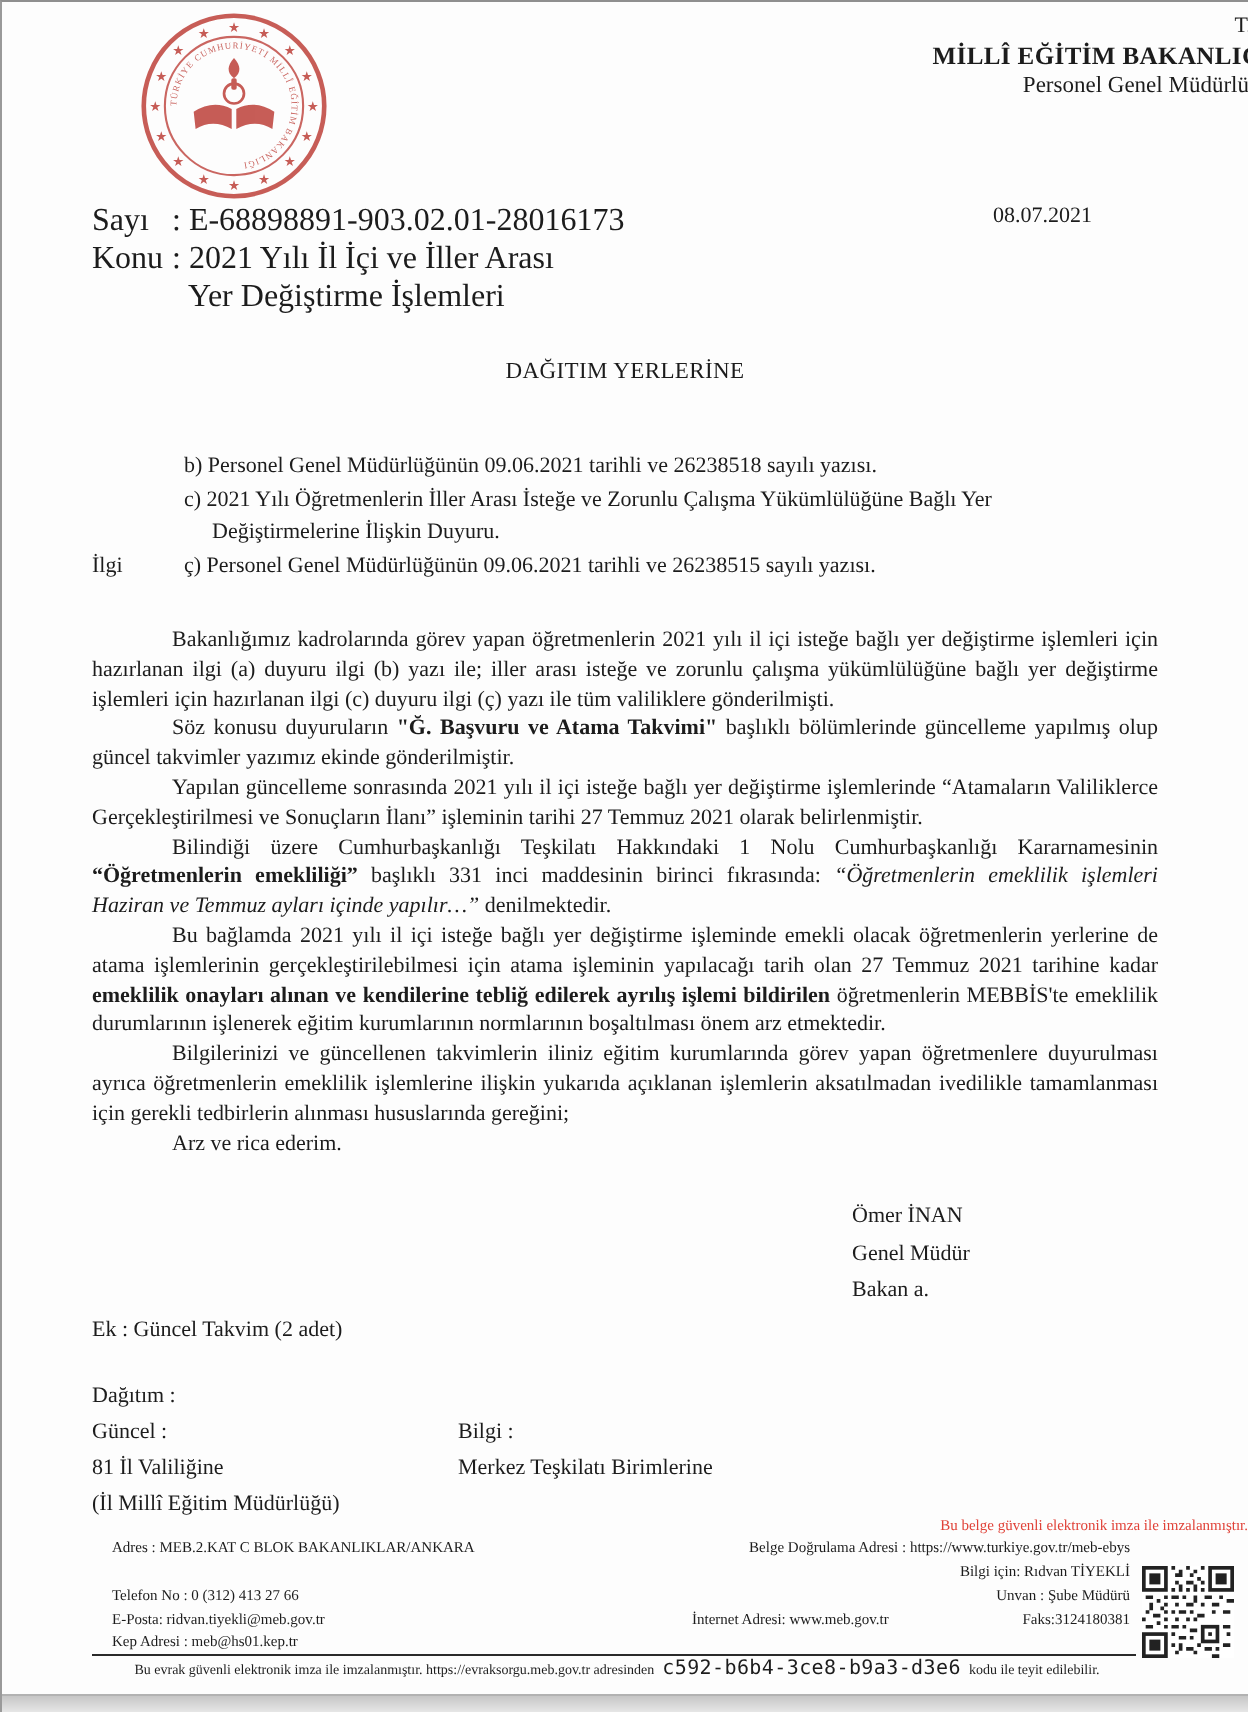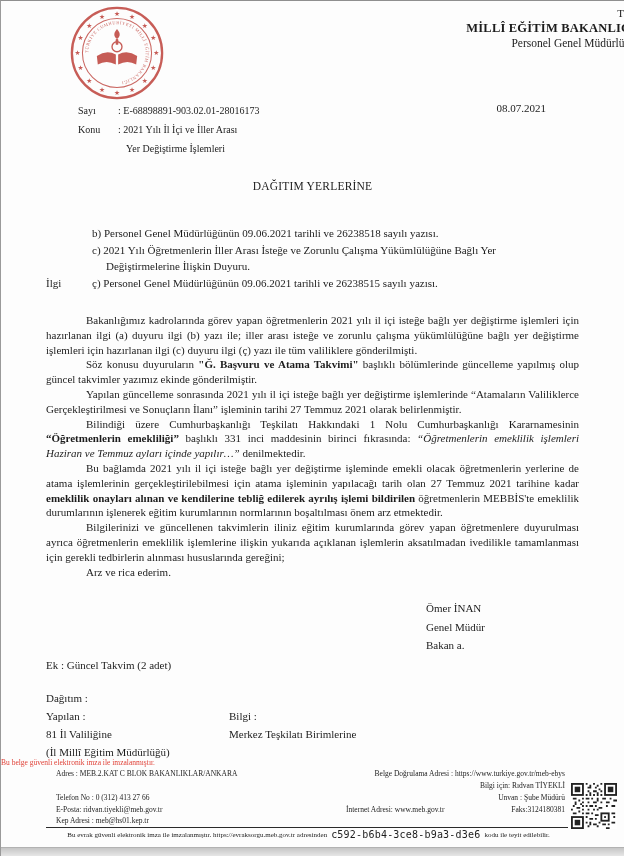--- a/index.html
+++ b/index.html
@@ -8,21 +8,21 @@
     font-family:"Liberation Serif",serif;color:#1c1c1c;overflow:hidden;
     border-top:1px solid #8f8f8f;border-left:1px solid #9a9a9a;box-sizing:border-box;
   }
   
   .header{position:absolute;top:5px;left:12px;width:100%;text-align:right;}
   .tc{font-size:11px;line-height:14px;}
   .ministry{font-size:12.5px;font-weight:bold;line-height:16px;letter-spacing:.2px;}
   .unit{font-size:11.5px;line-height:15px;}
   .seal{position:absolute;top:4px;left:68px;width:96px;height:96px;}
   
-  .meta{position:absolute;top:100px;left:45px;font-size:10px;line-height:19px;margin-left:32px;}
+  .meta{position:absolute;top:100px;left:45px;font-size:16px;line-height:19px;}
   .meta-row{display:flex;}
   .meta-label{width:40px;flex:none;}
   .meta-cont{margin-left:48px;}
   .date{position:absolute;top:101px;right:78px;font-size:11px;}
   
   .recipient{position:absolute;top:179px;left:0;width:100%;text-align:center;font-size:11.5px;letter-spacing:.2px;}
   
   .ilgi{position:absolute;top:224px;left:45px;width:522px;font-size:11px;line-height:16.5px;display:flex;align-items:flex-end;}
   .ilgi-label{width:42px;flex:none;}
   .ilgi-items{flex:1;}
@@ -35,21 +35,21 @@
   .b{font-weight:bold;}
   .i{font-style:italic;}
   
   .signature{position:absolute;top:598px;left:425px;width:160px;font-size:11px;line-height:18.5px;}
   
   .ek{position:absolute;top:658px;left:45px;font-size:11px;}
   
   .dagitim{position:absolute;top:688px;left:45px;font-size:11px;line-height:18px;width:460px;}
   .dag-grid{display:grid;grid-template-columns:183px auto;}
   
-  .footer-red{position:absolute;top:757px;left:0;width:100%;text-align:left;font-size:7.5px;color:#e04238;}
+  .footer-red{position:absolute;top:757px;left:0;width:100%;text-align:right;font-size:7.5px;color:#e04238;}
   .f{position:absolute;font-size:7.5px;line-height:10px;white-space:nowrap;}
   .fr{text-align:right;}
   .f-adres{top:768px;left:55px;}
   .f-dogrulama{top:768px;right:59px;}
   .f-bilgi-icin{top:780px;right:59px;}
   .f-telefon{top:792px;left:55px;}
   .f-unvan{top:792px;right:59px;}
   .f-eposta{top:804px;left:55px;}
   .f-internet{top:804px;left:345px;}
   .f-faks{top:804px;right:59px;}
@@ -148,21 +148,21 @@
     <div>Ömer İNAN</div>
     <div>Genel Müdür</div>
     <div>Bakan a.</div>
   </div>
 
   <div class="ek">Ek : Güncel Takvim (2 adet)</div>
 
   <div class="dagitim">
     <div>Dağıtım :</div>
     <div class="dag-grid">
-      <div>Yapılan :</div>
+      <div>Güncel :</div>
       <div>Bilgi :</div>
       <div>81 İl Valiliğine</div>
       <div>Merkez Teşkilatı Birimlerine</div>
       <div>(İl Millî Eğitim Müdürlüğü)</div>
       <div></div>
     </div>
   </div>
 
   <div class="footer-red">Bu belge güvenli elektronik imza ile imzalanmıştır.</div>
   <div class="f f-adres">Adres : MEB.2.KAT C BLOK BAKANLIKLAR/ANKARA</div>

